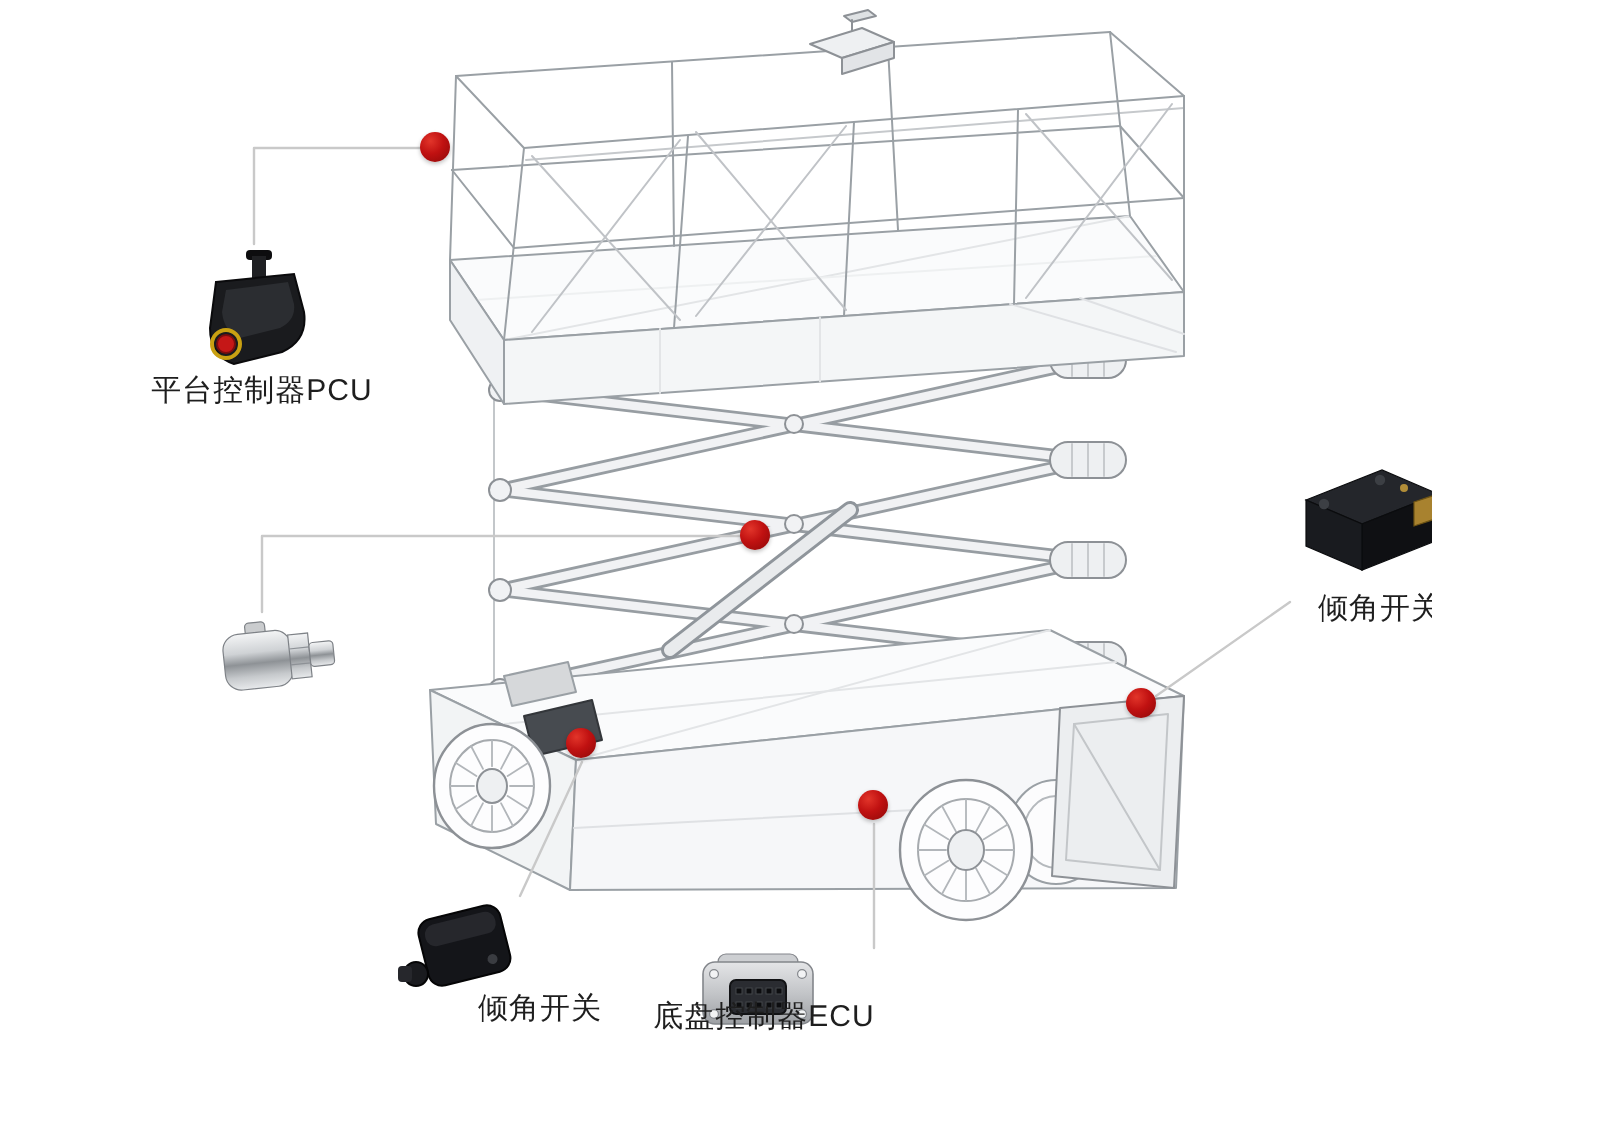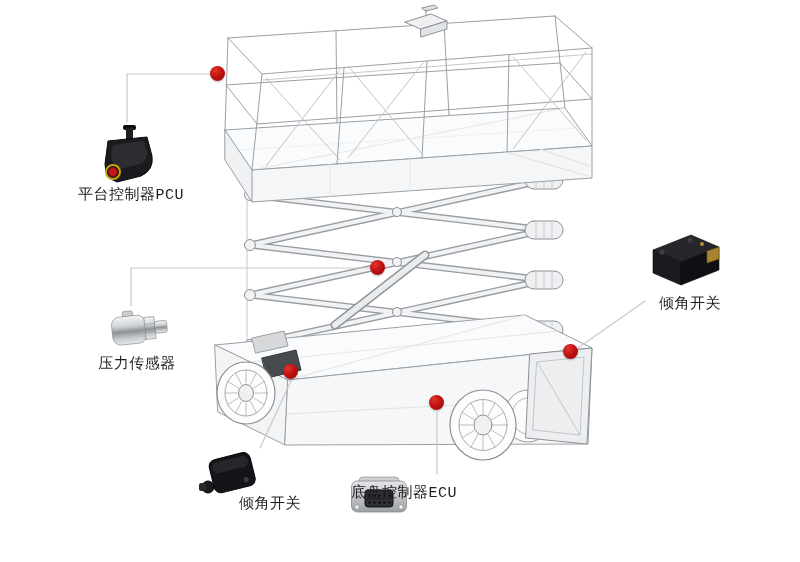--- a/index.html
+++ b/index.html
@@ -1,19 +1,18 @@
 <!DOCTYPE html>
 <html><head>
 <meta charset="utf-8">
 <style>
   html,body{margin:0;padding:0;background:#ffffff;}
   .stage{
     position:relative;width:716px;height:562px;background:#ffffff;overflow:hidden;
-    font-family:Liberation Mono, monospace;
-    padding-left:22px;
+    font-family:Liberation Sans, sans-serif;
   }
   .art{position:absolute;left:0;top:0;}
   .photo{position:absolute;}
   .label{
     position:absolute;width:150px;text-align:center;
     font-size:15px;line-height:18px;color:#1e1e1e;letter-spacing:.5px;
   }
   .marker{
     position:absolute;width:15px;height:15px;border-radius:50%;
     background:radial-gradient(circle at 35% 30%, #e2352a 0%, #c01111 45%, #8c0808 100%);
@@ -279,18 +278,17 @@
     </svg>
   </div>
 
   <div class="marker" style="left:210px;top:66px;"></div>
   <div class="marker" style="left:370px;top:260px;"></div>
   <div class="marker" style="left:283px;top:364px;"></div>
   <div class="marker" style="left:429px;top:395px;"></div>
   <div class="marker" style="left:563px;top:344px;"></div>
 
   <div class="label" style="left:56px;top:187px;">平台控制器PCU</div>
-  <div class="label" style="left:62px;top:356px;">压力传感器</div>
   <div class="label" style="left:151px;top:496px;text-align:right;">倾角开关</div>
-  <div class="label" style="left:307px;top:485px;text-align:right;">底盘控制器ECU</div>
+  <div class="label" style="left:307px;top:500px;">底盘控制器ECU</div>
   <div class="label" style="left:615px;top:296px;">倾角开关</div>
 
 </div>
 
 </body></html>

